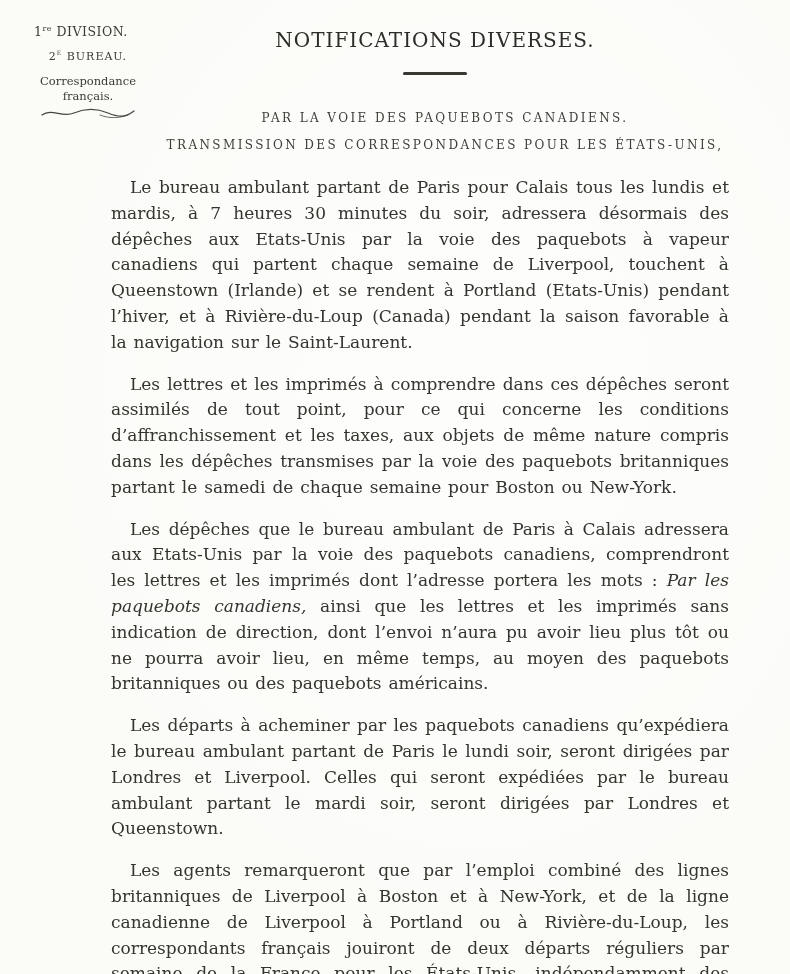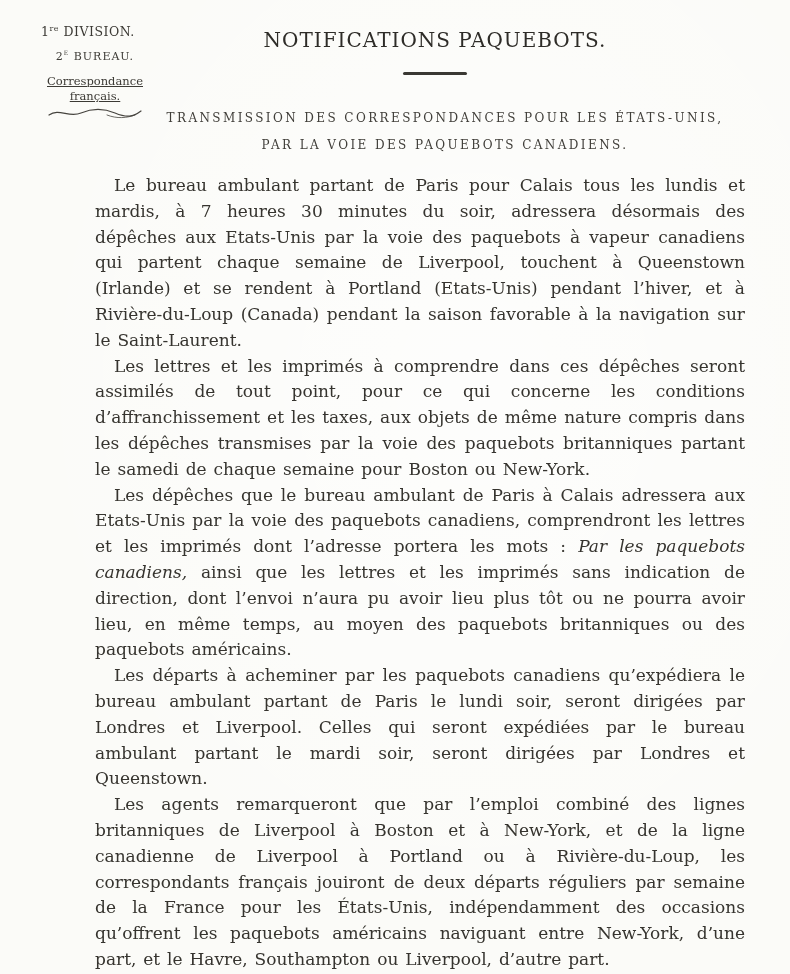--- a/index.html
+++ b/index.html
@@ -25,21 +25,20 @@
   }
 
   
   .margin-note {
     position: absolute;
     top: 24px;
     left: 28px;
     width: 120px;
     text-align: center;
     color: #3c3a35;
-    margin-left: 7px;
   }
   .mn-division {
     font-size: 12.5px;
     letter-spacing: 0.5px;
     text-align: left;
     padding-left: 6px;
     white-space: nowrap;
   }
   .mn-bureau {
     font-size: 11px;
@@ -49,21 +48,20 @@
     white-space: nowrap;
   }
   .mn-division sup, .mn-bureau sup {
     font-size: 8px;
     vertical-align: super;
   }
   .mn-corr {
     font-size: 11.5px;
     margin-top: 11px;
     line-height: 15px;
-    text-decoration: underline;
   }
   .flourish {
     display: block;
     margin: 2px auto 0 auto;
   }
 
   
   .header {
     padding-top: 28px;
     padding-left: 120px;
@@ -101,21 +99,21 @@
     white-space: nowrap;
   }
 
   
   .doc-body {
     margin-top: 14px;
     padding-left: 95px;
     padding-right: 45px;
   }
   .doc-body p {
-    margin: 0;
+    margin: 16px;
     font-size: 17px;
     line-height: 25.8px;
     text-align: justify;
     text-indent: 19px;
     color: #36342f;
     word-spacing: 1.5px;
   }
   .doc-body p em {
     font-style: italic;
   }
@@ -136,27 +134,27 @@
       <div>Correspondance</div>
       <div>français.</div>
     </div>
     <svg class="flourish" width="96" height="14" viewBox="0 0 96 14" aria-hidden="true">
       <path d="M2 9 C 12 2, 22 12, 34 7 S 56 2, 68 7 S 86 11, 94 5" fill="none" stroke="#46443f" stroke-width="1.2" stroke-linecap="round"></path>
       <path d="M60 9 C 70 13, 80 12, 88 9" fill="none" stroke="#46443f" stroke-width="0.8" stroke-linecap="round"></path>
     </svg>
   </aside>
 
   <header class="header">
-    <h1 class="page-title">NOTIFICATIONS PAQUEBOTS.</h1>
+    <h1 class="page-title">NOTIFICATIONS DIVERSES.</h1>
     <div class="title-rule"></div>
   </header>
 
   <section class="subtitle">
+    <div class="subtitle-line">PAR LA VOIE DES PAQUEBOTS CANADIENS.</div>
     <div class="subtitle-line">TRANSMISSION DES CORRESPONDANCES POUR LES ÉTATS-UNIS,</div>
-    <div class="subtitle-line">PAR LA VOIE DES PAQUEBOTS CANADIENS.</div>
   </section>
 
   <main class="doc-body">
     <p>Le bureau ambulant partant de Paris pour Calais tous les lundis et mardis, à 7 heures 30 minutes du soir, adressera désormais des dépêches aux Etats-Unis par la voie des paquebots à vapeur canadiens qui partent chaque semaine de Liverpool, touchent à Queenstown (Irlande) et se rendent à Portland (Etats-Unis) pendant l’hiver, et à Rivière-du-Loup (Canada) pendant la saison favorable à la navigation sur le Saint-Laurent.</p>
     <p>Les lettres et les imprimés à comprendre dans ces dépêches seront assimilés de tout point, pour ce qui concerne les conditions d’affranchissement et les taxes, aux objets de même nature compris dans les dépêches transmises par la voie des paquebots britanniques partant le samedi de chaque semaine pour Boston ou New-York.</p>
     <p>
       <span>Les dépêches que le bureau ambulant de Paris à Calais adressera aux Etats-Unis par la voie des paquebots canadiens, comprendront les lettres et les imprimés dont l’adresse portera les mots : </span><em>Par les paquebots canadiens,</em><span> ainsi que les lettres et les imprimés sans indication de direction, dont l’envoi n’aura pu avoir lieu plus tôt ou ne pourra avoir lieu, en même temps, au moyen des paquebots britanniques ou des paquebots américains.</span>
     </p>
     <p>Les départs à acheminer par les paquebots canadiens qu’expédiera le bureau ambulant partant de Paris le lundi soir, seront dirigées par Londres et Liverpool. Celles qui seront expédiées par le bureau ambulant partant le mardi soir, seront dirigées par Londres et Queenstown.</p>
     <p>Les agents remarqueront que par l’emploi combiné des lignes britanniques de Liverpool à Boston et à New-York, et de la ligne canadienne de Liverpool à Portland ou à Rivière-du-Loup, les correspondants français jouiront de deux départs réguliers par semaine de la France pour les États-Unis, indépendamment des occasions qu’offrent les paquebots américains naviguant entre New-York, d’une part, et le Havre, Southampton ou Liverpool, d’autre part.</p>

